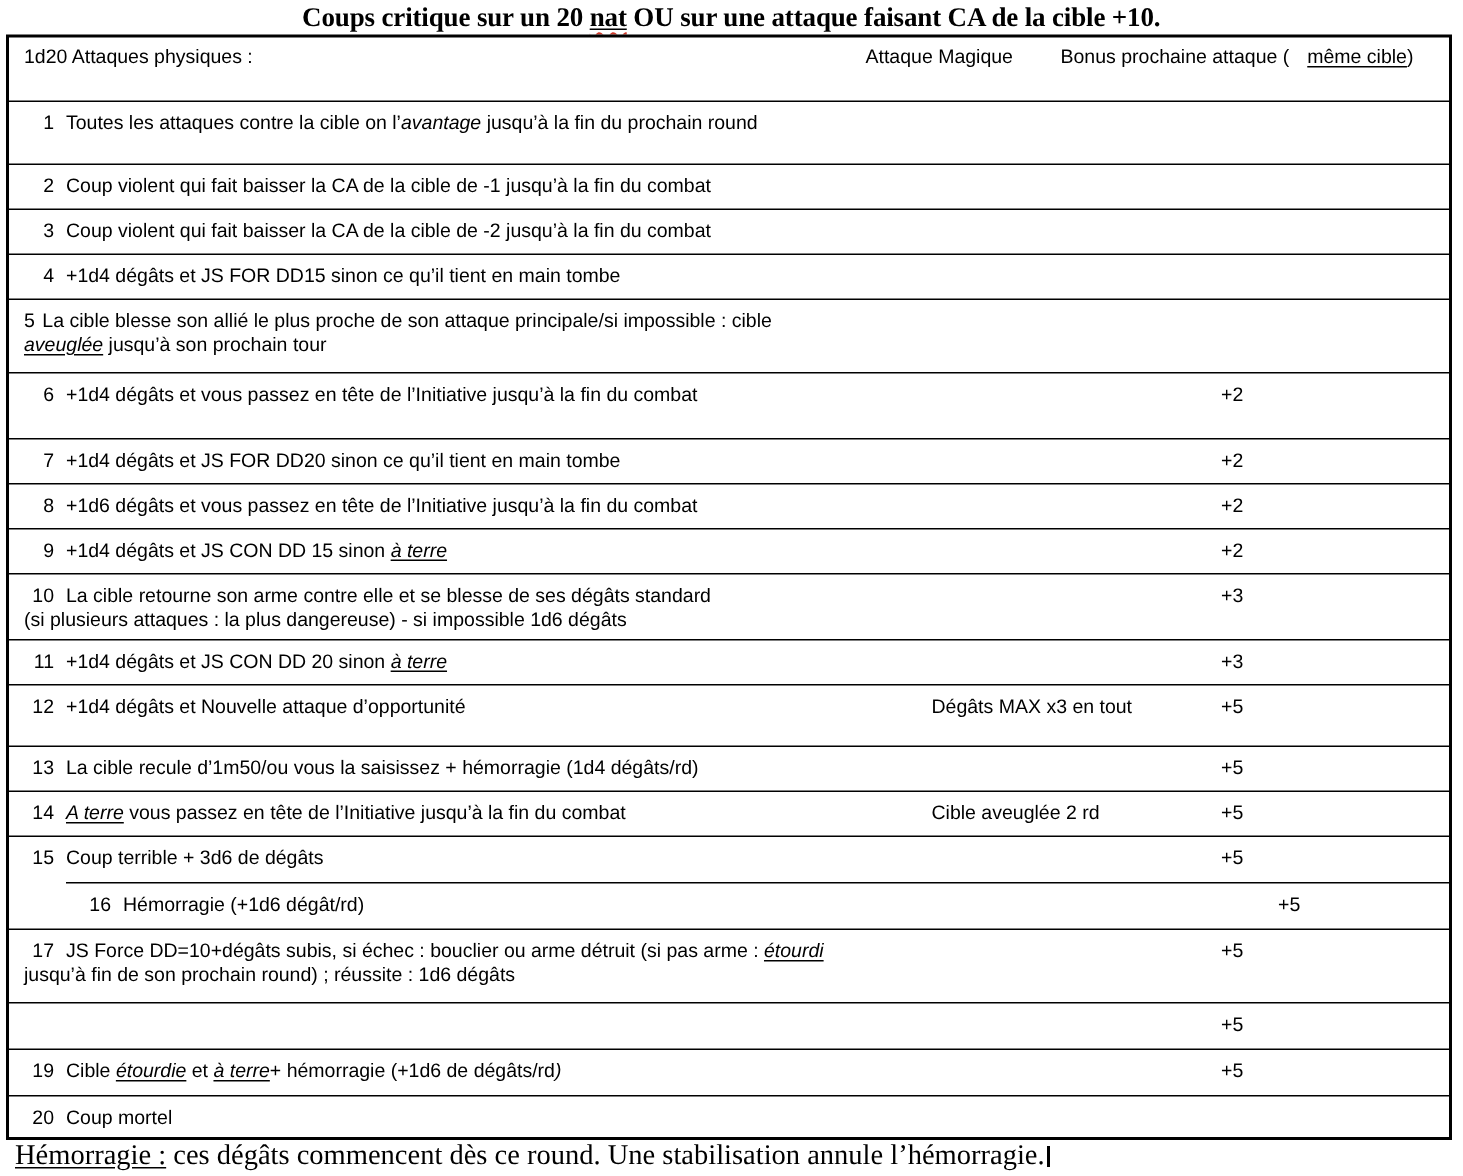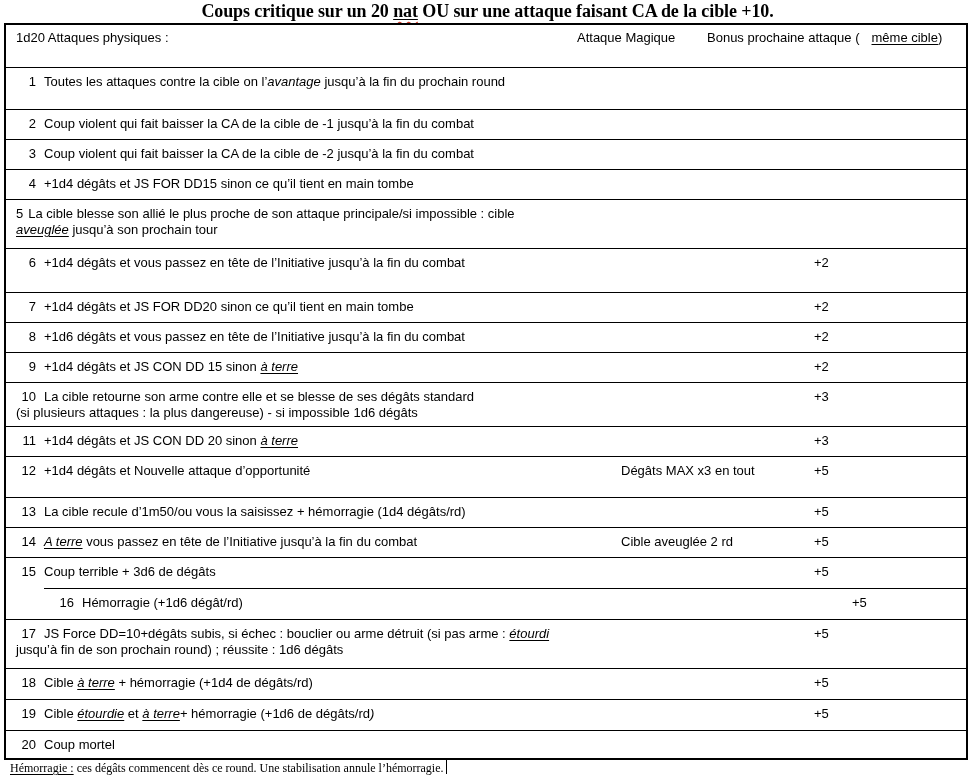--- a/index.html
+++ b/index.html
@@ -44,21 +44,21 @@
   .cell-magic { position:absolute; left:615px; top:6px; white-space:nowrap; }
   .cell-bonus { position:absolute; left:808px; top:6px; }
   .hdr-magic  { position:absolute; left:571px; top:5px; white-space:nowrap; }
   .hdr-bonus  { position:absolute; left:701px; top:5px; white-space:nowrap; }
   .u { text-decoration:underline; text-underline-offset:2px;padding-left:12px; }
 
   
   .footnote {
     position:absolute; left:10px; top:760px;
     font-family:"Liberation Serif","DejaVu Serif",serif;
-    font-size:12px;
+    font-size:19px;
   }
   .fn-label { text-decoration:underline; text-underline-offset:2px; }
   .text-cursor {
     display:inline-block; width:1.5px; height:14px;
     background:#000; margin-left:2px; vertical-align:-2px;
   }
 </style>
 </head>
 <body>
 
@@ -132,21 +132,20 @@
       </div>
       <div class="trow" style="min-height: 31px; margin-left: 38px;">
         <div class="cell-main"><span class="num">16</span><span>Hémorragie (+1d6 dégât/rd)</span></div>
         <span class="cell-bonus">+5</span>
       </div>
       <div class="trow" style="min-height: 49px;">
         <div class="cell-main"><span class="num">17</span><span>JS Force DD=10+dégâts subis, si échec : bouclier ou arme détruit (si pas arme : </span><span class="seg-iu">étourdi</span><br><span>jusqu’à fin de son prochain round) ; réussite : 1d6 dégâts</span></div>
         <span class="cell-bonus">+5</span>
       </div>
       <div class="trow" style="min-height: 31px;">
-        <div class="cell-main"><span class="num">18</span><span>Cible </span><span class="seg-iu">à terre</span><span> + hémorragie (+1d4 de dégâts/rd)</span></div>
         <span class="cell-bonus">+5</span>
       </div>
       <div class="trow" style="min-height: 31px;">
         <div class="cell-main"><span class="num">19</span><span>Cible </span><span class="seg-iu">étourdie</span><span> et </span><span class="seg-iu">à terre</span><span>+ hémorragie (+1d6 de dégâts/rd</span><span class="seg-i">)</span></div>
         <span class="cell-bonus">+5</span>
       </div>
       <div class="trow" style="min-height: 28px;">
         <div class="cell-main"><span class="num">20</span><span>Coup mortel</span></div>
       </div>
     </div>

